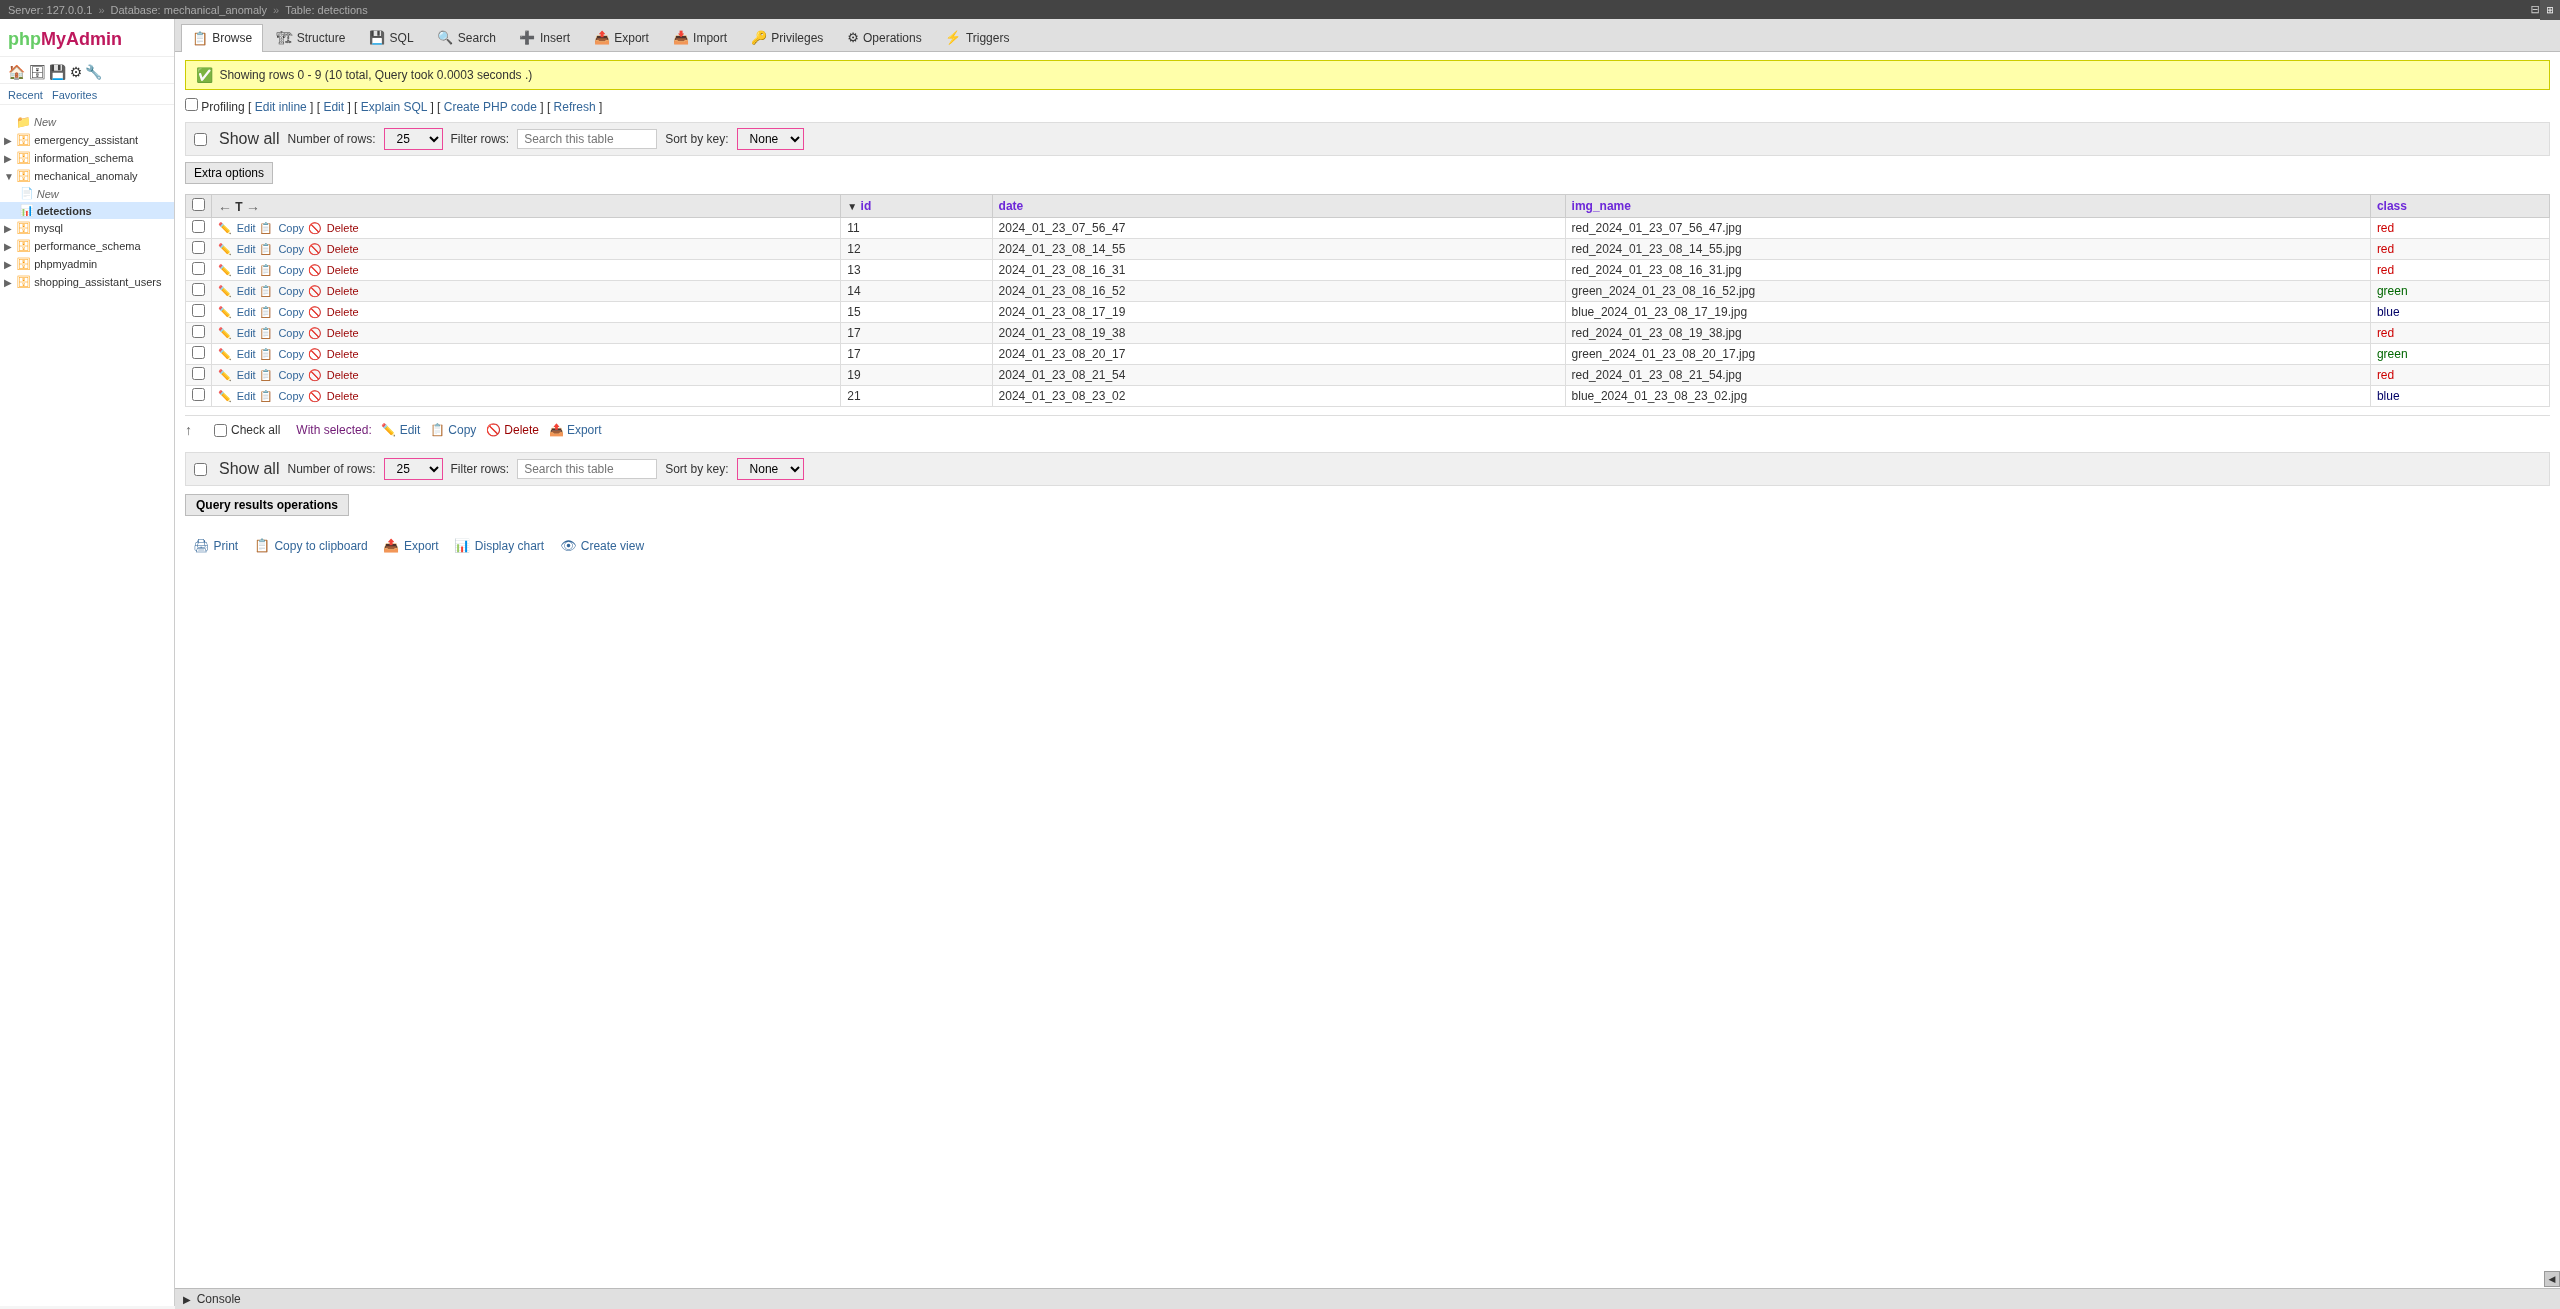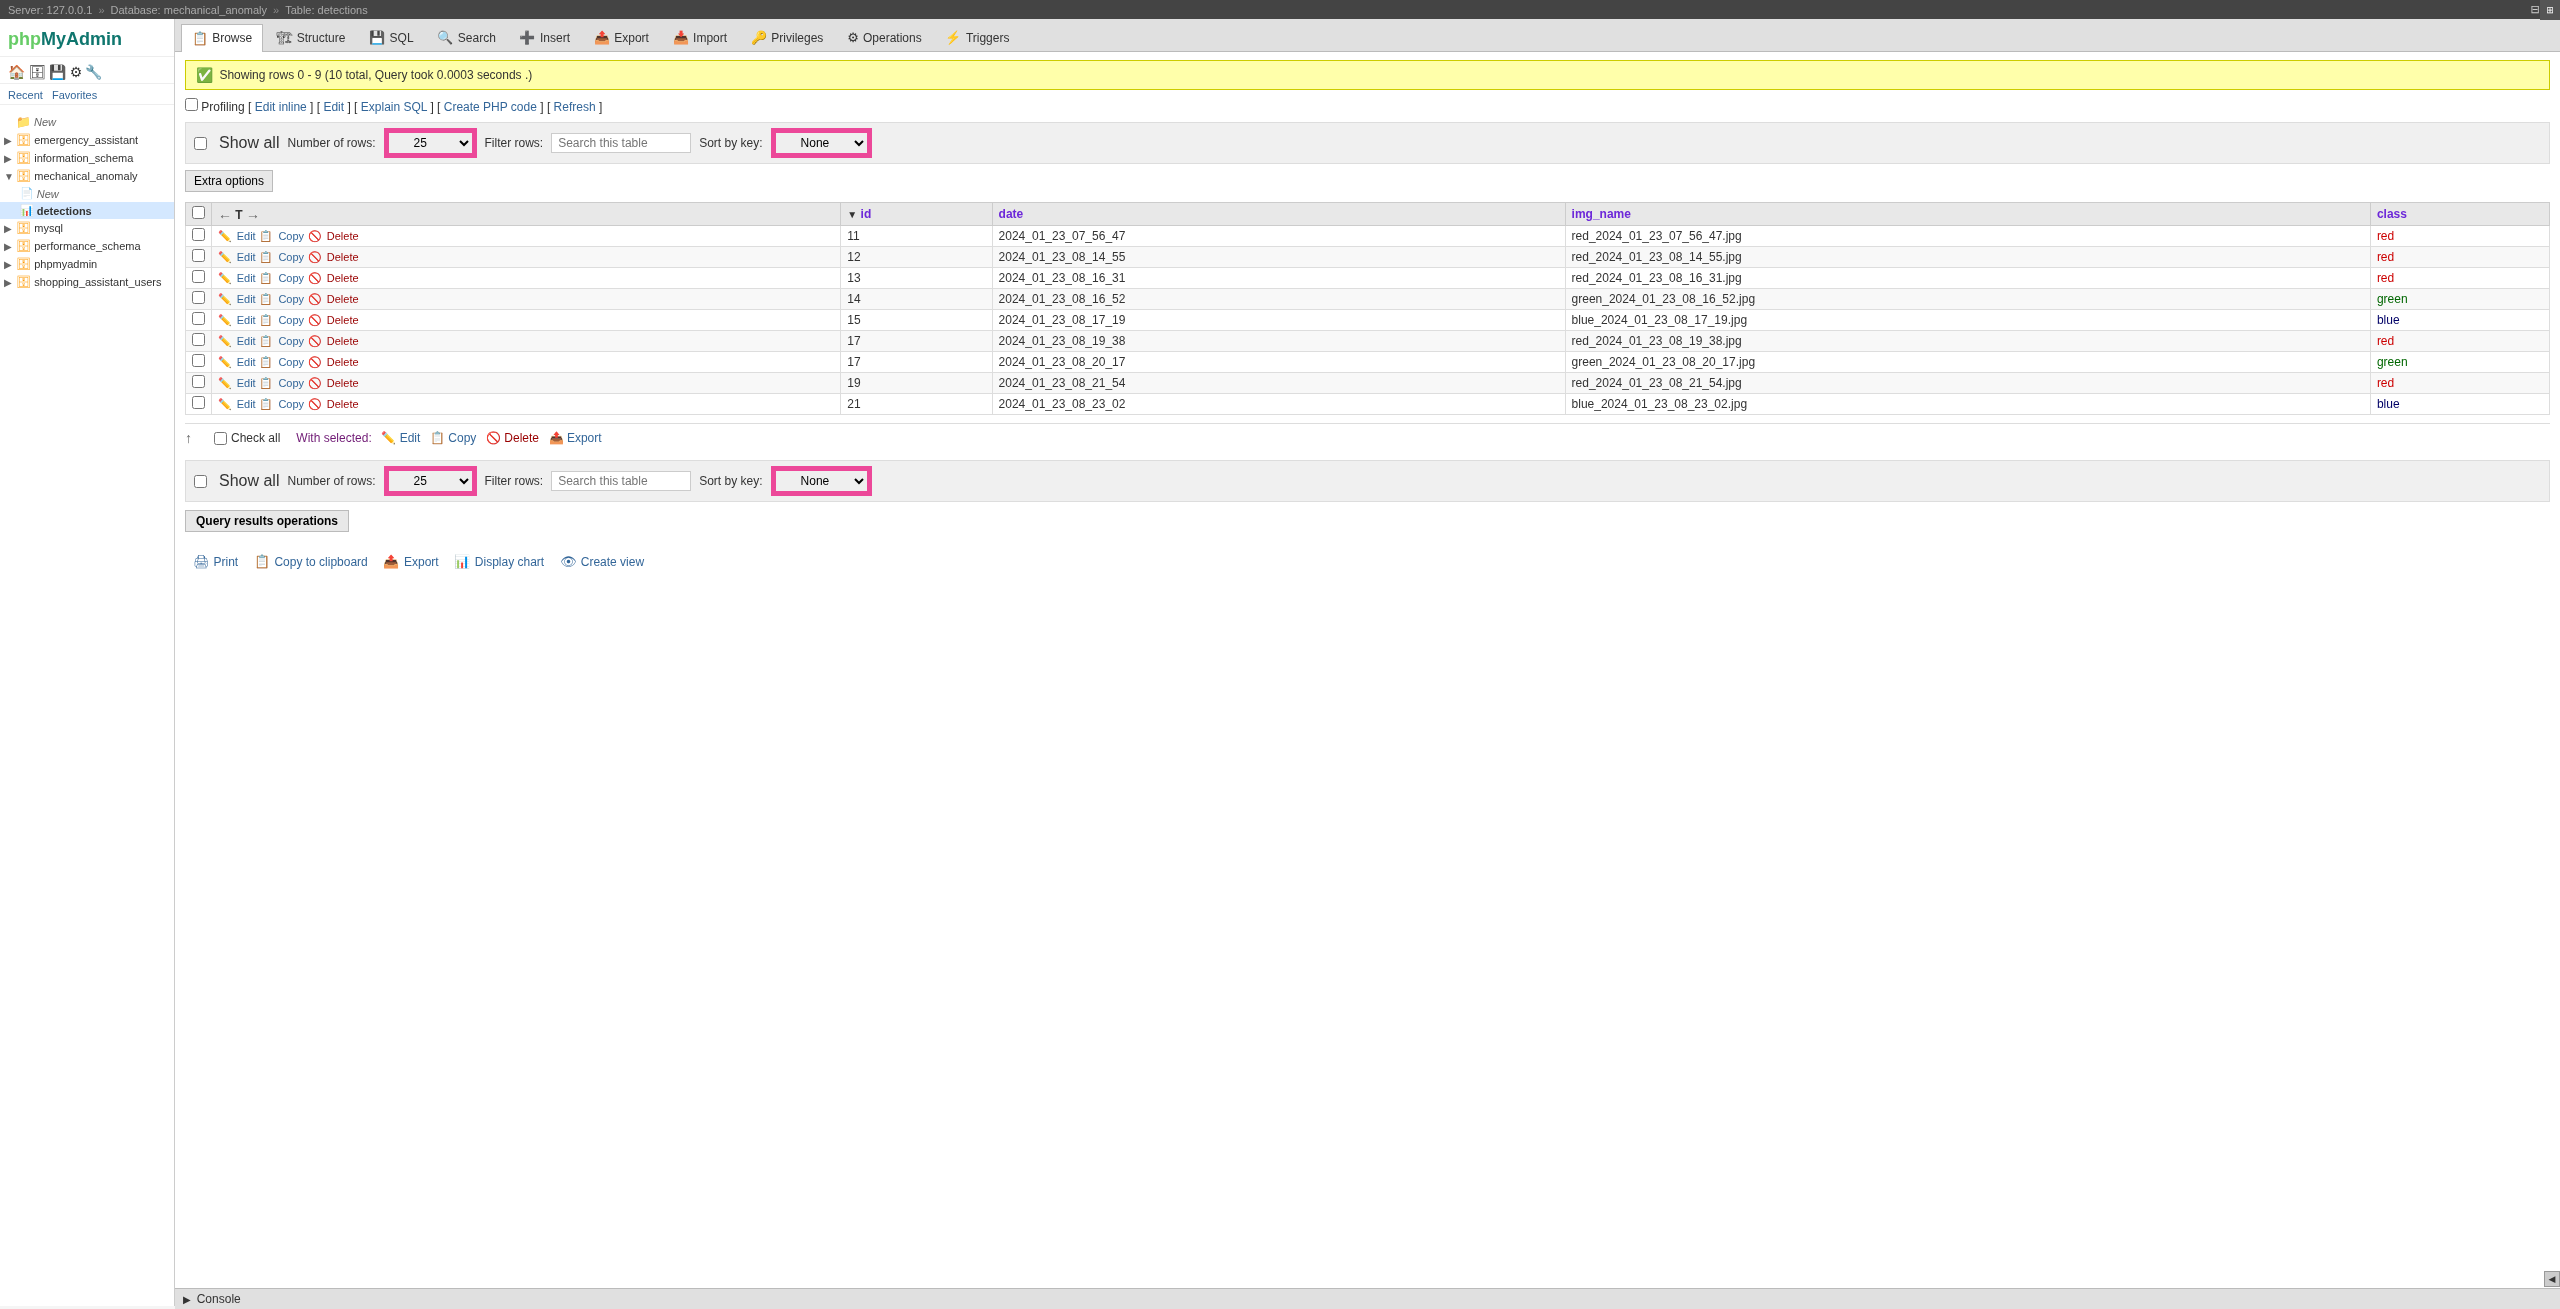--- a/index.html
+++ b/index.html
@@ -30,21 +30,21 @@
       overflow-y: auto;
       padding: 4px 0;
     }
     .logo-area {
       padding: 6px 8px;
       border-bottom: 1px solid #eee;
       margin-bottom: 4px;
     }
     .logo-text { font-size: 18px; font-weight: bold; }
     .logo-php { color: #6c6; }
-    .logo-myadmin { color: #0f766e; }
+    .logo-myadmin { color: #be185d; }
     .recent-fav {
       font-size: 11px;
       padding: 3px 8px;
       color: #666;
       border-bottom: 1px solid #eee;
       margin-bottom: 8px;
     }
     .recent-fav a { color: #369; text-decoration: none; margin-right: 6px; }
     .sidebar-icons {
       display: flex;
@@ -159,22 +159,22 @@
       gap: 8px;
       margin-bottom: 6px;
       background: #f0f0f0;
       padding: 5px 8px;
       border: 1px solid #ddd;
     }
     .table-controls label { font-size: 16px; }
     .table-controls input[type="checkbox"] { margin-right: 4px; }
     .table-controls select {
       font-size: 12px;
-      padding: 2px 21px;
-      border: 5px solid #ec4899;
+      padding: 2px 8px;
+      border: 1px solid #ec4899;
     }
     .table-controls input[type="text"] {
       font-size: 12px;
       padding: 2px 6px;
       border: 1px solid #ccc;
       width: 140px;
     }
 
     
     .extra-options-btn {

